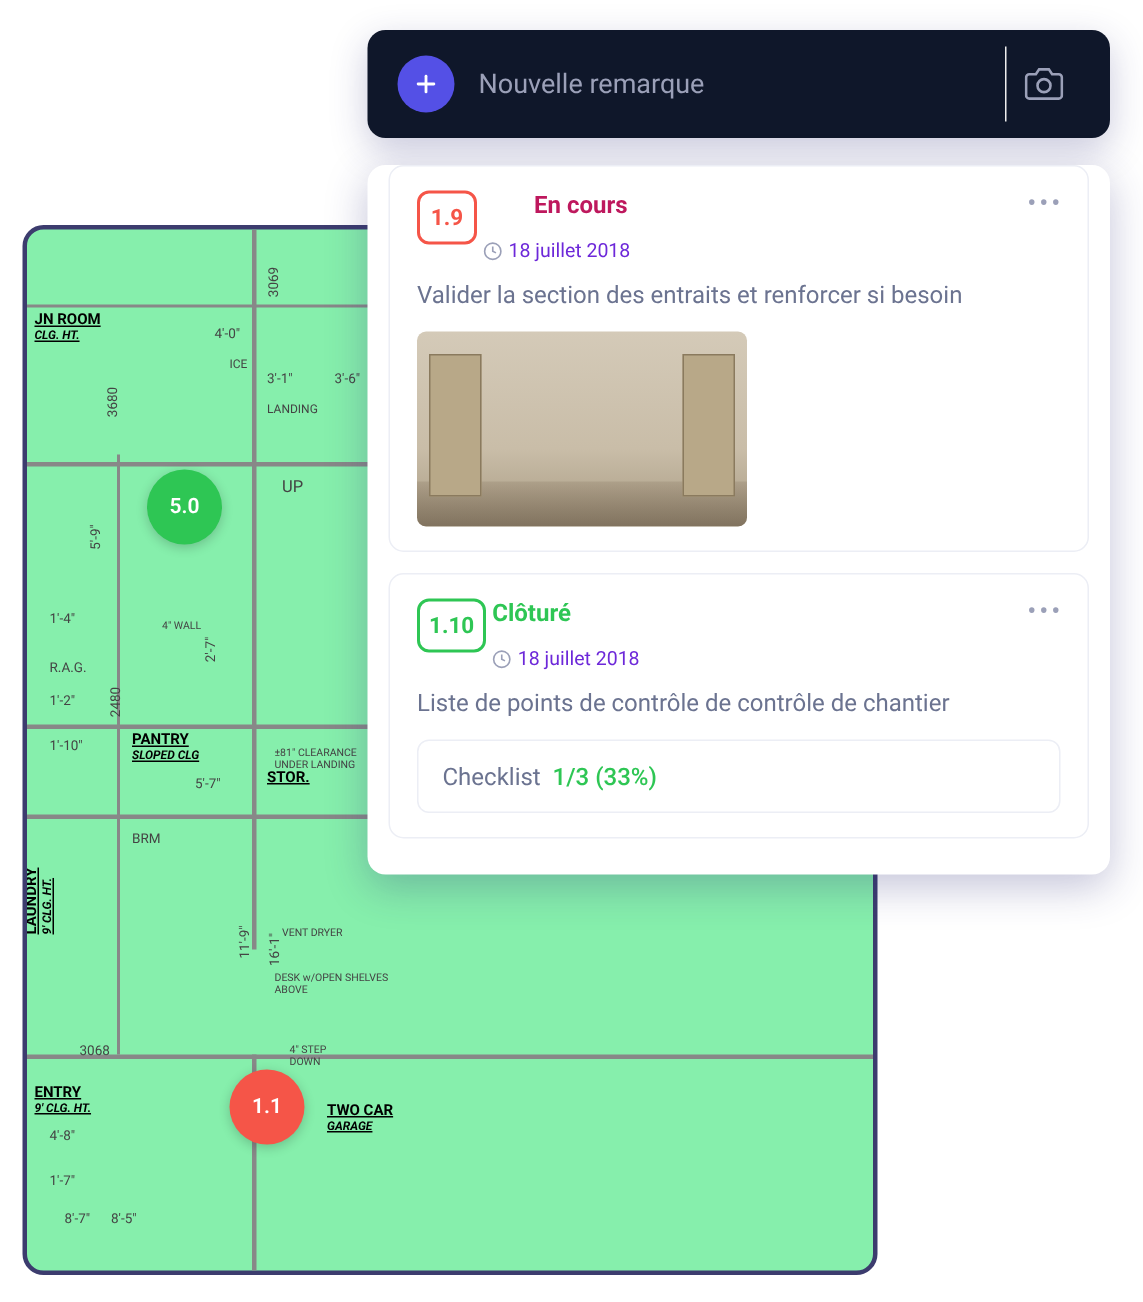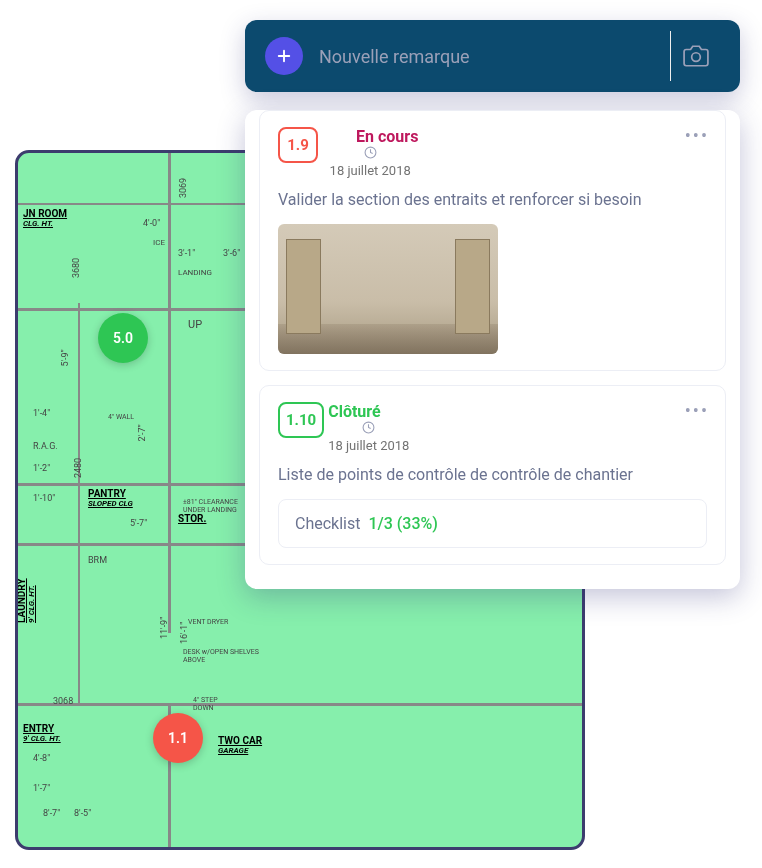--- a/index.html
+++ b/index.html
@@ -80,21 +80,21 @@
     .marker-green { background: #2ec654; }
     .marker-red { background: #f55548; }
     
     
     .topbar {
       position: absolute;
       left: 245px;
       top: 20px;
       width: 495px;
       height: 72px;
-      background: #0c4a6e;
+      background: #0f172a;
       border-radius: 12px;
       box-shadow: 0 8px 24px rgba(44,44,120,0.25);
       display: flex;
       align-items: center;
       padding: 0 20px;
       z-index: 10;
     }
     
     .add-circle {
       width: 38px;
@@ -210,24 +210,23 @@
       font-size: 16px;
     }
     
     .status-red { color: #be185d; margin-left: 34px; }
     .status-green { color: #2ec654; }
     
     .card-date {
       display: flex;
       align-items: center;
       gap: 4px;
-      color: #737373;
+      color: #6d28d9;
       font-size: 13px;
-      margin-top: 0;
-      flex-direction: column;
+      margin-top: 14px;
     }
     
     .clock-icon svg { width: 13px; height: 13px; display: block; }
     
     .card-desc {
       color: #6b7390;
       font-size: 16px;
       line-height: 1.5;
       margin-bottom: 12px;
     }

